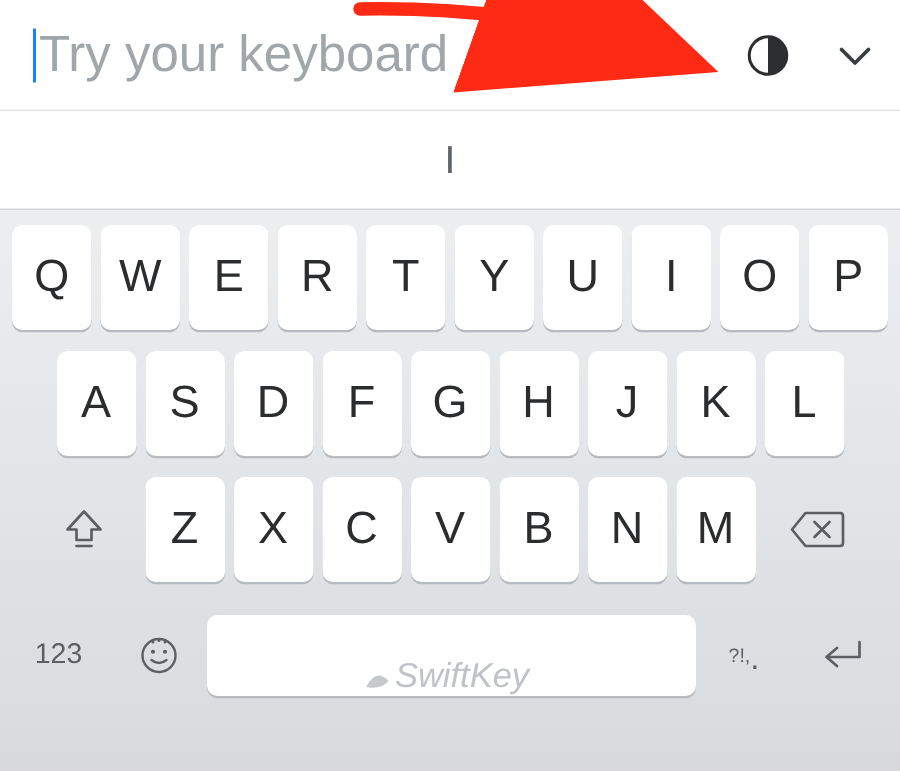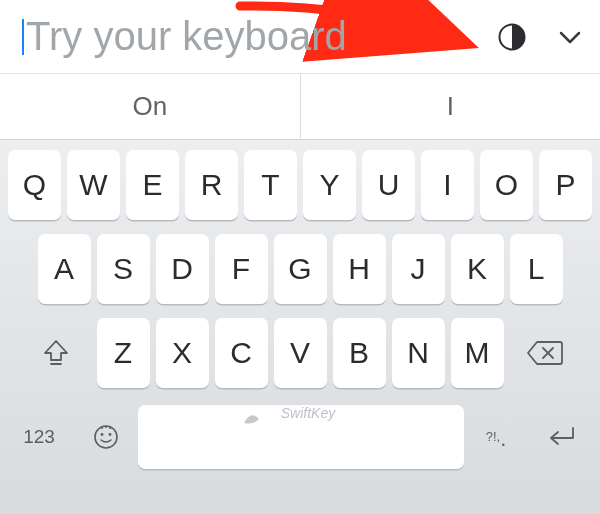--- a/index.html
+++ b/index.html
@@ -3,21 +3,21 @@
 <meta charset="utf-8">
 <style>
   * { box-sizing: border-box; margin: 0; padding: 0; }
   html, body { width: 600px; height: 514px; overflow: hidden; font-family: -apple-system, "Helvetica Neue", Arial, sans-serif; background:#fff; }
   .container { width:600px; height:514px; position:relative; }
 
   
   .input-bar { height:74px; border-bottom:1px solid #e4e4e4; display:flex; align-items:center; padding:0 12px 0 22px; background:#fff; }
   .text-input-wrap { flex:1; display:flex; align-items:center; position:relative; }
   .caret-line { width:2px; height:36px; background:#1683ff; margin-right:2px; }
-  .placeholder { color:#a1a6aa; font-size:40px; font-weight:300; letter-spacing:0; }
+  .placeholder { color:#a1a6aa; font-size:34px; font-weight:300; letter-spacing:0; }
   .theme-btn { width:36px; height:36px; margin-right:22px; display:flex; align-items:center; justify-content:center; }
   .dropdown-btn { width:36px; height:36px; display:flex; align-items:center; justify-content:center; }
 
   
   .arrow-overlay { position:absolute; top:-4px; left:235px; width:260px; height:75px; pointer-events:none; }
 
   
   .suggestion-bar { height:66px; display:flex; border-bottom:1px solid #d2d4d7; background:#fff; }
   .sugg { flex:1; display:flex; align-items:center; justify-content:center; font-size:26px; color:#606468; border-right:1px solid #d9dbde; font-weight:300; }
   .sugg:last-child { border-right:none; }
@@ -31,21 +31,21 @@
   .row2 { padding:0 29px; }
   .row3 { gap:6px; }
   .func-key { background:transparent; border-radius:7px; height:70px; display:flex; align-items:center; justify-content:center; color:#5b5f63; }
   .shift-key { width:70px; }
   .del-key { width:70px; }
   .row3 .key { width:53px; }
 
   .row4 { gap:6px; align-items:center; }
   .num-key { width:70px; font-size:19px; color:#5b5f63; }
   .emoji-key { width:52px; }
-  .space-key { flex:1; background:#fff; border-radius:7px; box-shadow:0 1.5px 0 #b7bbc0; height:64px; display:flex; align-items:flex-start; justify-content:center; color:#bfc2c6; font-size:14px; font-style:italic; font-weight:300; position:relative; }
+  .space-key { flex:1; background:#fff; border-radius:7px; box-shadow:0 1.5px 0 #b7bbc0; height:54px; display:flex; align-items:flex-end; justify-content:center; color:#bfc2c6; font-size:23px; font-style:italic; font-weight:300; position:relative; }
   .space-key svg { position:absolute; }
   .punct-key { width:52px; font-size:12px; color:#5b5f63; line-height:1.1; text-align:center; }
   .return-key { width:68px; }
 </style>
 </head>
 <body>
 
 <div class="container">
 
   <svg class="arrow-overlay" viewBox="0 0 260 75">
@@ -69,21 +69,20 @@
       </svg>
     </div>
     <div class="dropdown-btn">
       <svg width="28" height="28" viewBox="0 0 28 28">
         <path d="M5 10 L14 19 L23 10" stroke="#3a3d40" stroke-width="2.5" fill="none" stroke-linecap="round" stroke-linejoin="round"></path>
       </svg>
     </div>
   </div>
 
   <div class="suggestion-bar">
-    <div class="sugg">On</div>
     <div class="sugg">I</div>
   </div>
 
   <div class="kb">
 
     <div class="row row1">
       <div class="key">Q</div>
       <div class="key">W</div>
       <div class="key">E</div>
       <div class="key">R</div>

